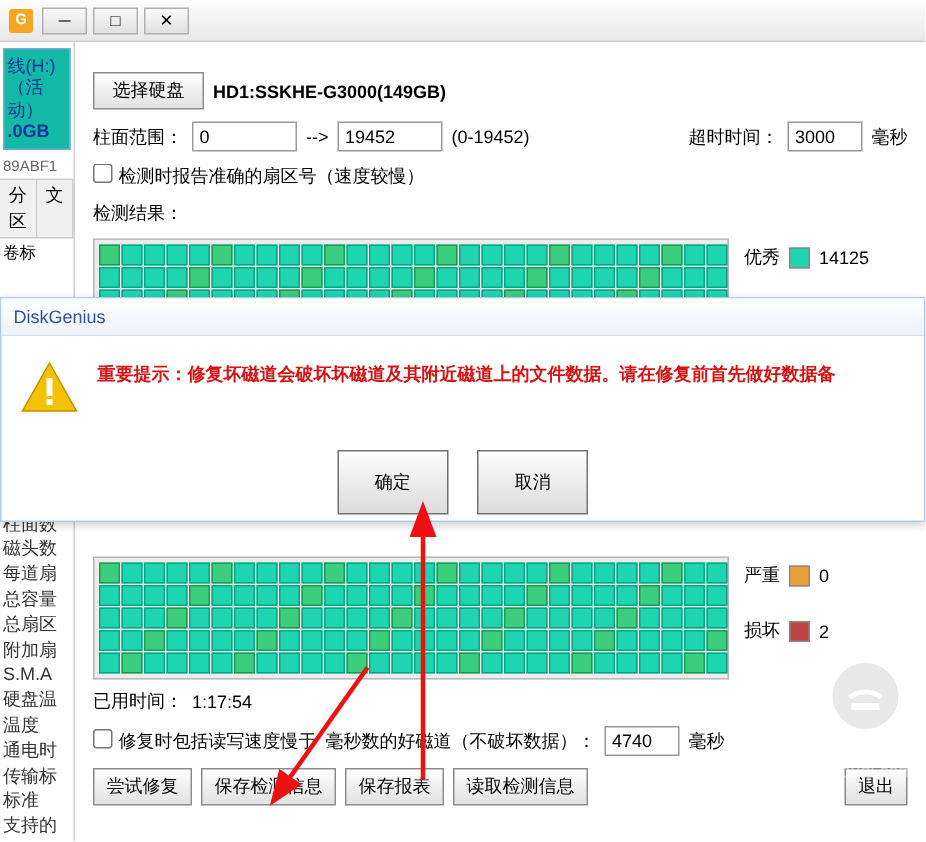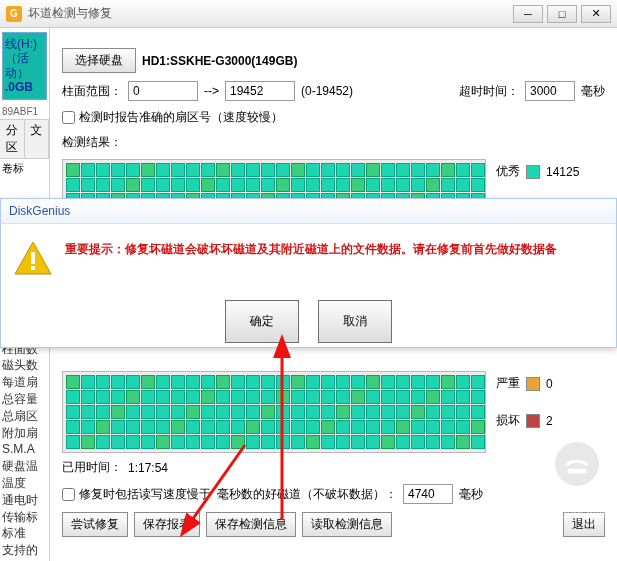--- a/index.html
+++ b/index.html
@@ -39,21 +39,21 @@
 .sw { width: 14px; height: 14px; display: inline-block; border: 1px solid #888; }
 .sw.g { background: #1dd6b0; }
 .sw.y { background: #89d84c; }
 .sw.o { background: #e8a23a; }
 .sw.r { background: #c14444; }
 
 .progress { height: 16px; border: 1px solid #8a8a8a; background: repeating-linear-gradient(90deg,#1cc04c 0 9px,#0aa33b 9px 10px); width: 390px; }
 .bottomrow { display: flex; gap: 6px; flex-wrap: wrap; margin-top: 6px; }
 .bottomrow button { padding: 3px 8px; }
 
-.checkbox { display: inline-flex; align-items: center; gap: 4px; }
+.checkbox { display: inline-flex; gap: 4px; }
 .checkbox input { width: 13px; height: 13px; }
 
 
 .modal-back { position: absolute; left: 0; right: 0; top: 198px; height: 150px; background: #fff; border: 1px solid #aecbee; box-shadow: 0 2px 6px rgba(0,0,0,.2); }
 .modal-title { background: linear-gradient(#fdfdfd,#eef4fb); padding: 5px 8px; color: #2b5797; border-bottom: 1px solid #d5e2f1; }
 .modal-body { padding: 16px 12px; display: flex; align-items: flex-start; gap: 12px; }
 .warn-icon { width: 40px; height: 36px; position: relative; }
 .warn-icon svg { width: 40px; height: 36px; }
 .modal-msg { color: #d21616; font-weight: bold; font-size: 12px; line-height: 1.6; }
 .modal-btns { text-align: center; padding: 8px; }
@@ -64,21 +64,20 @@
 
 .watermark { position: absolute; right: 8px; bottom: 40px; opacity: .5; color: #fff; font-size: 11px; text-align: center; }
 .watermark .circ { width: 48px; height: 48px; border: 2px solid #fff; background: rgba(180,180,180,.6); border-radius: 50%; display: flex; align-items: center; justify-content: center; margin: 0 auto 2px; }
 .watermark .circ svg { width: 28px; height: 28px; fill: #fff; }
 </style>
 </head>
 <body>
 
 <div class="titlebar">
   <span class="icon">G</span>
-  <span class="title">坏道检测与修复</span>
   <div class="winbtns">
     <button>─</button>
     <button>□</button>
     <button>✕</button>
   </div>
 </div>
 
 <div class="leftcol">
   <div class="disk">
     <div class="h">线(H:)</div>
@@ -409,22 +408,22 @@
       <input type="checkbox" style="">
       <span>修复时包括读写速度慢于</span>
     </label>
     <span>毫秒数的好磁道（不破坏数据）：</span>
     <input class="txt" style="width: 50px;" value="4740">
     <span>毫秒</span>
   </div>
 
   <div class="bottomrow">
     <button class="btn">尝试修复</button>
+    <button class="btn">保存检测信息</button>
     <button class="btn">保存报表</button>
-    <button class="btn">保存检测信息</button>
     <button class="btn">读取检测信息</button>
     <span style="flex:1"></span>
     <button class="btn">退出</button>
   </div>
 </div>
 
 <div class="modal-back">
   <div class="modal-title">DiskGenius</div>
   <div class="modal-body">
     <div class="warn-icon">

